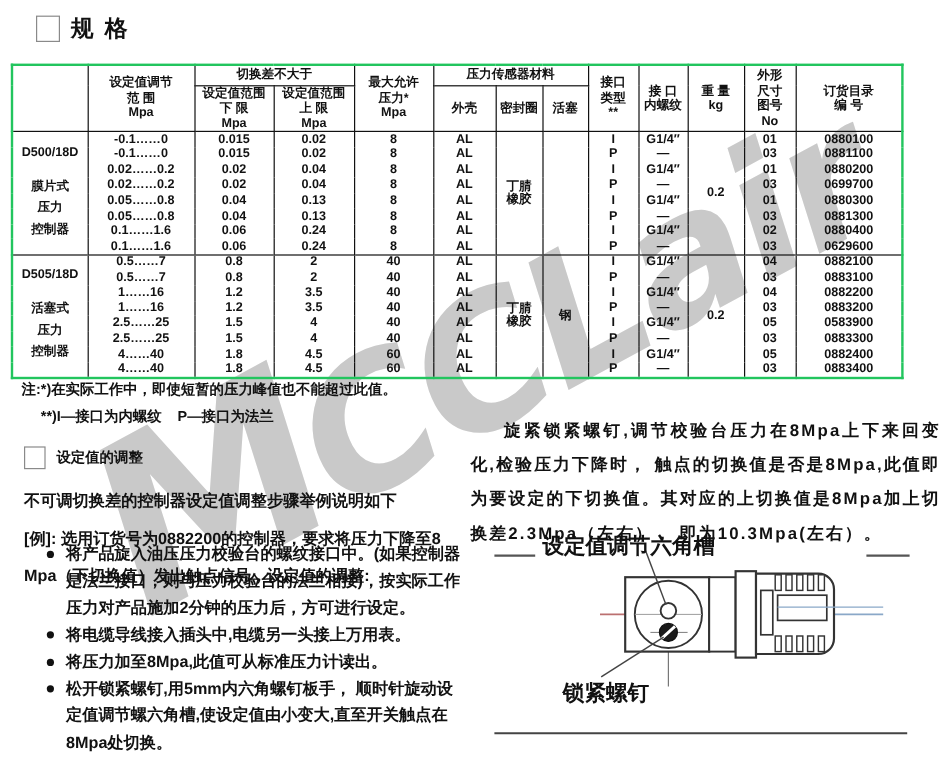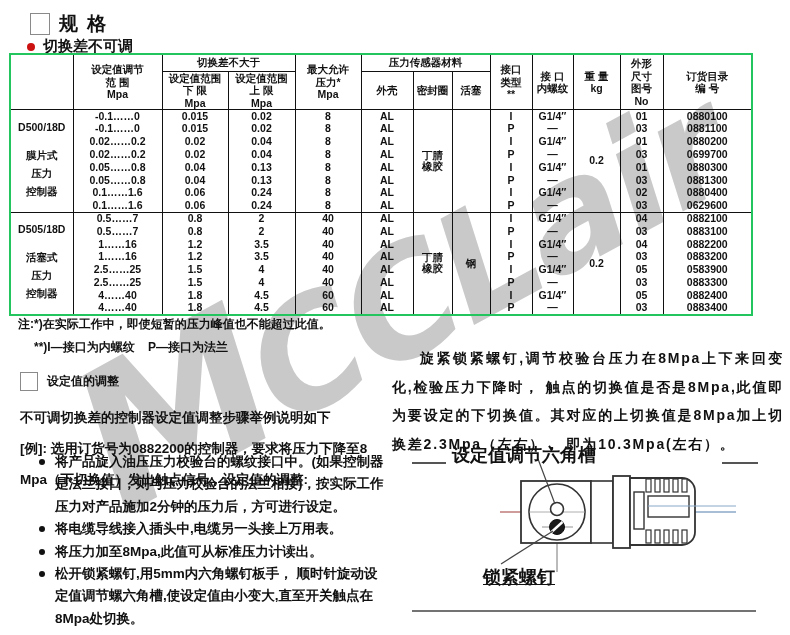--- a/index.html
+++ b/index.html
@@ -48,41 +48,37 @@
            font-size:13.5px;font-weight:bold;}
   .bullets li{position:relative;padding-left:19px;line-height:22.4px;margin:0;}
   .bullets li::before{content:"";position:absolute;left:3px;top:8px;width:6px;height:6px;border-radius:50%;background:#111;}
   
   .right-para{left:392px;top:344px;width:392px;font-size:14px;font-weight:bold;line-height:28.5px;
               text-indent:28px;letter-spacing:1.8px;text-align:justify;}
   
   .diagram-svg{left:400px;top:438px;}
   .dlabel{position:absolute;font-size:18px;font-weight:bold;z-index:2;}
   .dlabel-hex{left:452px;top:443px;}
-  .dlabel-lock{left:483px;top:565px;text-decoration:underline;}
+  .dlabel-lock{left:469px;top:565px;}
 </style>
 </head>
 <body>
 
 <div class="page">
 
   <div class="watermark">
     <span class="wm-logo">M</span>
     <span class="wm-text">CCLair</span>
   </div>
 
   <div class="layer sec-title spec-title">
     <span class="checkbox"></span>
     <span>规  格</span>
   </div>
 
-  <div class="layer bullet-line">
-    <span class="red-dot"></span>
-    <span>切换差不可调</span>
-  </div>
 
   <table class="layer spec-table">
     <colgroup>
       <col style="width:63px">
         <col style="width:89px">
         <col style="width:66px">
         <col style="width:67px">
       <col style="width:66px">
         <col style="width:52px">
         <col style="width:39px">

